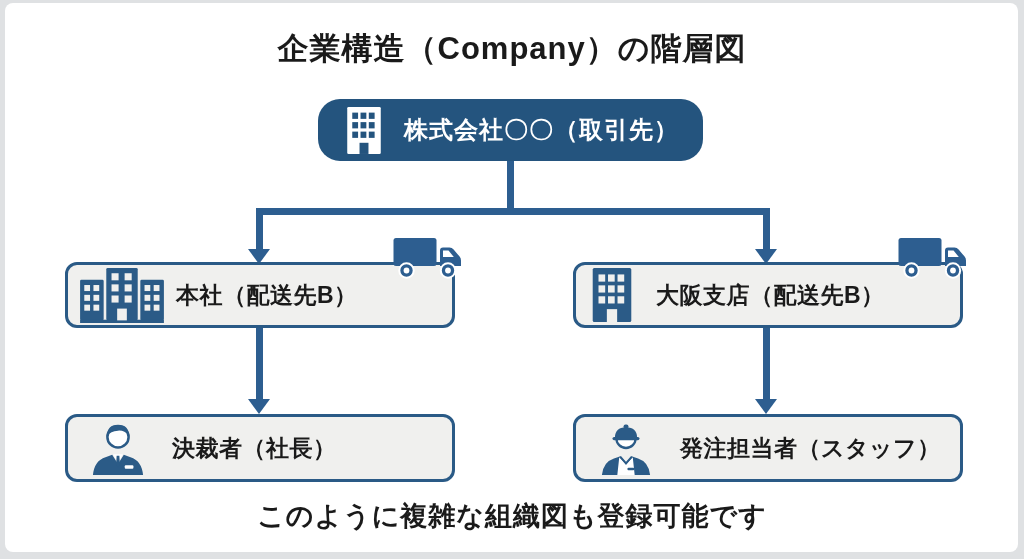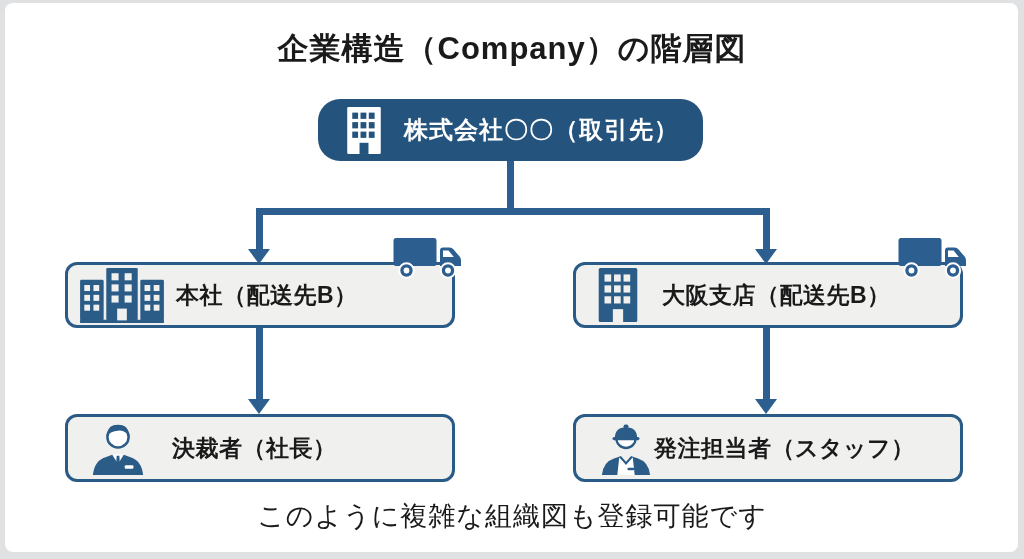--- a/index.html
+++ b/index.html
@@ -33,21 +33,21 @@
   .title{
     position:absolute;left:0;right:0;top:28px;
     text-align:center;
     font-size:31px;font-weight:700;
     color:var(--text);
     letter-spacing:1px;
   }
   .caption{
     position:absolute;left:0;right:0;top:498px;
     text-align:center;
-    font-size:27px;font-weight:400;
+    font-size:27px;font-weight:700;
     color:var(--text);
     letter-spacing:1px;
   }
   .node{
     position:absolute;
     display:flex;align-items:center;
     z-index:1;
   }
   .node.root{
     left:318px;top:99px;width:385px;height:62px;
@@ -64,23 +64,23 @@
     background:var(--box-bg);
     border:3px solid var(--box-border);
     border-radius:12px;
   }
   .node-label{
     color:var(--text);
     font-size:23px;font-weight:700;letter-spacing:0.5px;
     white-space:nowrap;
   }
   .site-l{left:65px;top:262px;width:390px;height:66px;padding-left:12px;gap:12px;}
-  .site-r{left:573px;top:262px;width:390px;height:66px;padding-left:20px;gap:22px;}
+  .site-r{left:573px;top:262px;width:390px;height:66px;padding-left:14px;gap:22px;}
   .person-l{left:65px;top:414px;width:390px;height:68px;padding-left:22px;gap:26px;}
-  .person-r{left:573px;top:414px;width:390px;height:68px;padding-left:22px;}
+  .person-r{left:573px;top:414px;width:390px;height:68px;padding-left:22px;gap:26px;}
 
   .line{position:absolute;background:var(--connector);z-index:0;}
   .stem-root{left:507px;top:160px;width:7px;height:55px;}
   .hbar{left:256px;top:208px;width:514px;height:7px;}
   .drop-l1{left:256px;top:208px;width:7px;height:42px;}
   .drop-r1{left:763px;top:208px;width:7px;height:42px;}
   .drop-l2{left:256px;top:327px;width:7px;height:73px;}
   .drop-r2{left:763px;top:327px;width:7px;height:73px;}
   .arrow{
     position:absolute;width:0;height:0;z-index:0;

